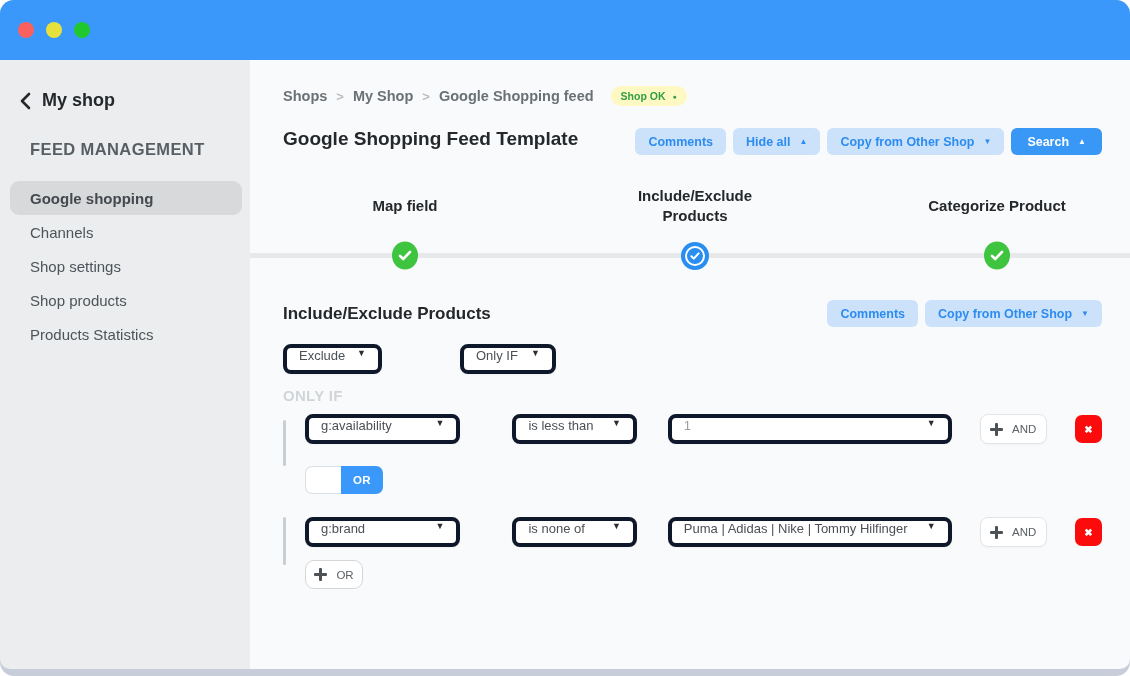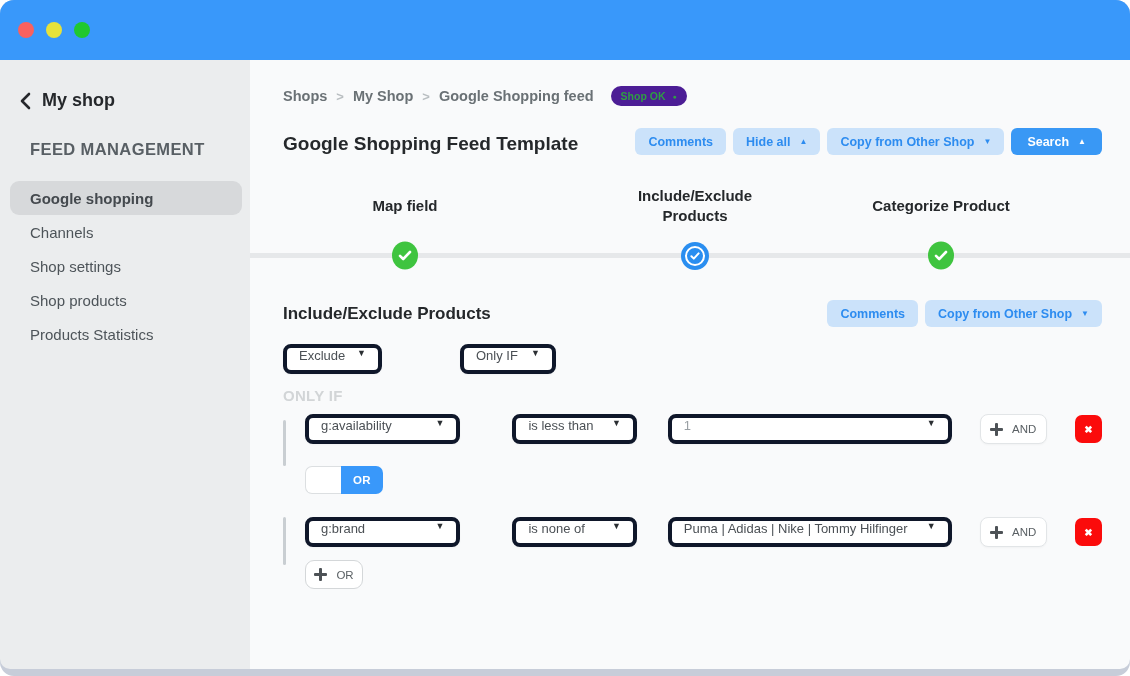--- a/index.html
+++ b/index.html
@@ -26,36 +26,36 @@
   .menu { list-style:none; margin-top:22px; }
   .menu li { height:34px; display:flex; align-items:center; padding-left:30px; font-size:15px; color:#4d5459; font-weight:500; cursor:pointer; }
   .menu li.active { background:#d7d9db; margin:0 8px 0 10px; padding-left:20px; border-radius:9px; font-weight:700; color:#44494e; }
 
   
   .main { flex:1; background:#f9fafb; padding:26px 28px 0 33px; position:relative; overflow:hidden; }
 
   .breadcrumb { display:flex; align-items:center; gap:9px; font-size:14.5px; font-weight:600; color:#6a7175; }
   .crumb { cursor:pointer; }
   .crumb-sep { color:#b9bec1; font-weight:600; font-size:13px; }
-  .shop-badge { display:inline-flex; align-items:center; gap:7px; background:#4c1d95; color:#2f9e44; font-size:10.5px; font-weight:700; padding:4px 10px; border-radius:10px; margin-left:8px; }
+  .shop-badge { display:inline-flex; align-items:center; gap:7px; background:#fef9c3; color:#2f9e44; font-size:10.5px; font-weight:700; padding:4px 10px; border-radius:10px; margin-left:8px; }
   .shop-badge .dot { font-size:7px; line-height:1; }
 
-  .header-row { display:flex; justify-content:space-between; align-items:flex-end; margin-top:22px; }
+  .header-row { display:flex; justify-content:space-between; align-items:flex-start; margin-top:22px; }
   .page-title { font-size:19px; font-weight:700; color:#25282b; }
   .btn-group { display:flex; gap:7px; }
   .btn { display:inline-flex; align-items:center; justify-content:center; gap:9px; height:27px; padding:0 13px; border:none; border-radius:6px; background:#cbe2fa; color:#2d8cf0; font-size:12.5px; font-weight:700; font-family:inherit; cursor:pointer; }
   .btn .caret { font-size:8px; line-height:1; }
   .btn.solid { background:#3998f5; color:#fff; padding:8px 16px; }
 
   
   .stepper { position:relative; height:105px; margin:22px -28px 0 -33px; }
   .step-label { position:absolute; top:6px; height:46px; width:170px; transform:translateX(-50%); display:flex; align-items:center; justify-content:center; text-align:center; font-size:15px; font-weight:700; color:#25282b; line-height:1.35; }
   .step-track { position:absolute; left:0; right:0; top:76px; height:5px; background:#e6e8ea; }
   .step-icon { position:absolute; top:64px; transform:translateX(-50%); cursor:pointer; }
-  .pos-1 { left:155px; } .pos-2 { left:445px; } .pos-3 { left:691px; }
+  .pos-1 { left:155px; } .pos-2 { left:445px; } .pos-3 { left:747px; }
 
   
   .section-header { display:flex; justify-content:space-between; align-items:center; margin-top:18px; }
   .section-title { font-size:17px; font-weight:700; color:#25282b; }
 
   .filter-row { display:flex; gap:78px; margin-top:17px; }
   .dd { background:#fff; border:4px solid #0f172a; border-radius:8px; height:30px; display:flex; align-items:flex-start; justify-content:space-between; padding:0 12px; font-size:13px; color:#4b5055; cursor:pointer; box-shadow:0 1px 2px rgba(40,50,60,.04); }
   .dd .caret { font-size:9px; color:#2b2f33; }
   .dd .muted { color:#9aa0a4; }
   .w-mode { width:99px; } .w-cond { width:96px; }

